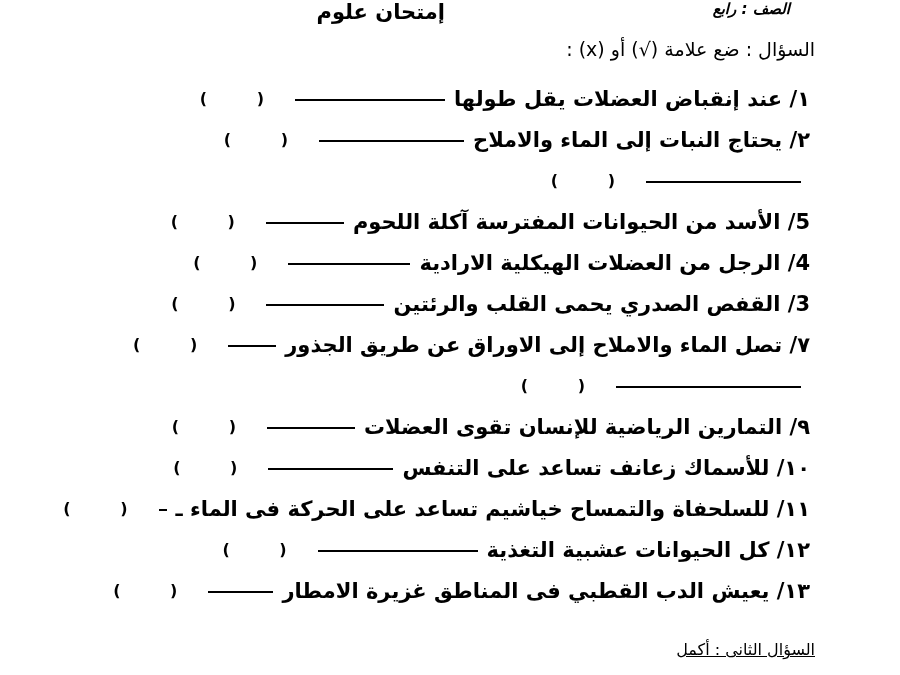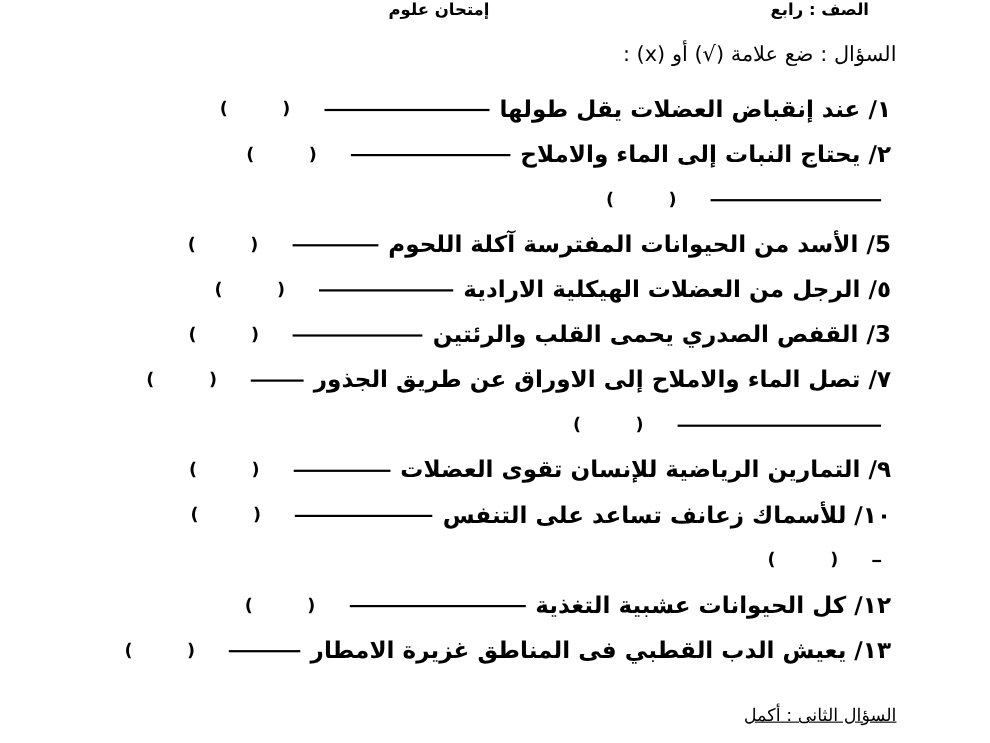--- a/index.html
+++ b/index.html
@@ -27,26 +27,27 @@
     height: 26px;
     width: 100%;
   }
   .header .grade {
     position: absolute;
     top: 0px;
     right: 110px;
     font-size: 15px;
     font-weight: bold;
     white-space: nowrap;
+    font-style: italic;
   }
   .header .exam-title {
     position: absolute;
     top: 0px;
     right: 455px;
-    font-size: 15px;
+    font-size: 21px;
     font-weight: bold;
     white-space: nowrap;
   }
 
   
   .q1-heading {
     position: absolute;
     top: 38px;
     right: 85px;
     font-size: 19px;
@@ -130,21 +131,21 @@
       <div class="item">
         <span class="dash" style="width: 155px;"></span>
         <span class="paren">(        )</span>
       </div>
       <div class="item">
         <span class="text">5/ الأسد من الحيوانات المفترسة آكلة اللحوم</span>
         <span class="dash" style="width: 78px;"></span>
         <span class="paren">(        )</span>
       </div>
       <div class="item">
-        <span class="text">٥/ الرجل من العضلات الهيكلية الارادية</span>
+        <span class="text">4/ الرجل من العضلات الهيكلية الارادية</span>
         <span class="dash" style="width: 122px;"></span>
         <span class="paren">(        )</span>
       </div>
       <div class="item">
         <span class="text">3/ القفص الصدري يحمى القلب والرئتين</span>
         <span class="dash" style="width: 118px;"></span>
         <span class="paren">(        )</span>
       </div>
       <div class="item">
         <span class="text">٧/ تصل الماء والاملاح إلى الاوراق عن طريق الجذور</span>
@@ -159,20 +160,21 @@
         <span class="text">٩/ التمارين الرياضية للإنسان تقوى العضلات</span>
         <span class="dash" style="width: 88px;"></span>
         <span class="paren">(        )</span>
       </div>
       <div class="item">
         <span class="text">١٠/ للأسماك زعانف تساعد على التنفس</span>
         <span class="dash" style="width: 125px;"></span>
         <span class="paren">(        )</span>
       </div>
       <div class="item">
+        <span class="text">١١/ للسلحفاة والتمساح خياشيم تساعد على الحركة فى الماء ـ</span>
         <span class="dash" style="width: 8px;"></span>
         <span class="paren">(        )</span>
       </div>
       <div class="item">
         <span class="text">١٢/ كل الحيوانات عشبية التغذية</span>
         <span class="dash" style="width: 160px;"></span>
         <span class="paren">(        )</span>
       </div>
       <div class="item">
         <span class="text">١٣/ يعيش الدب القطبي فى المناطق غزيرة الامطار</span>

